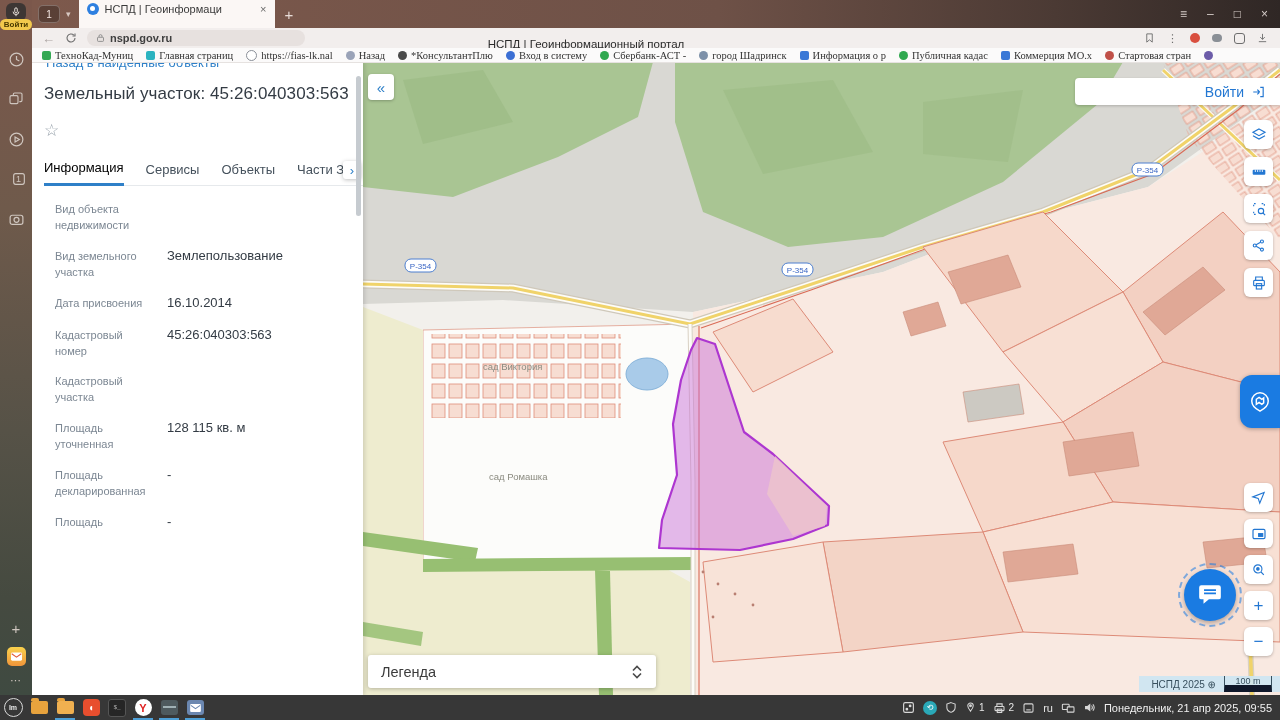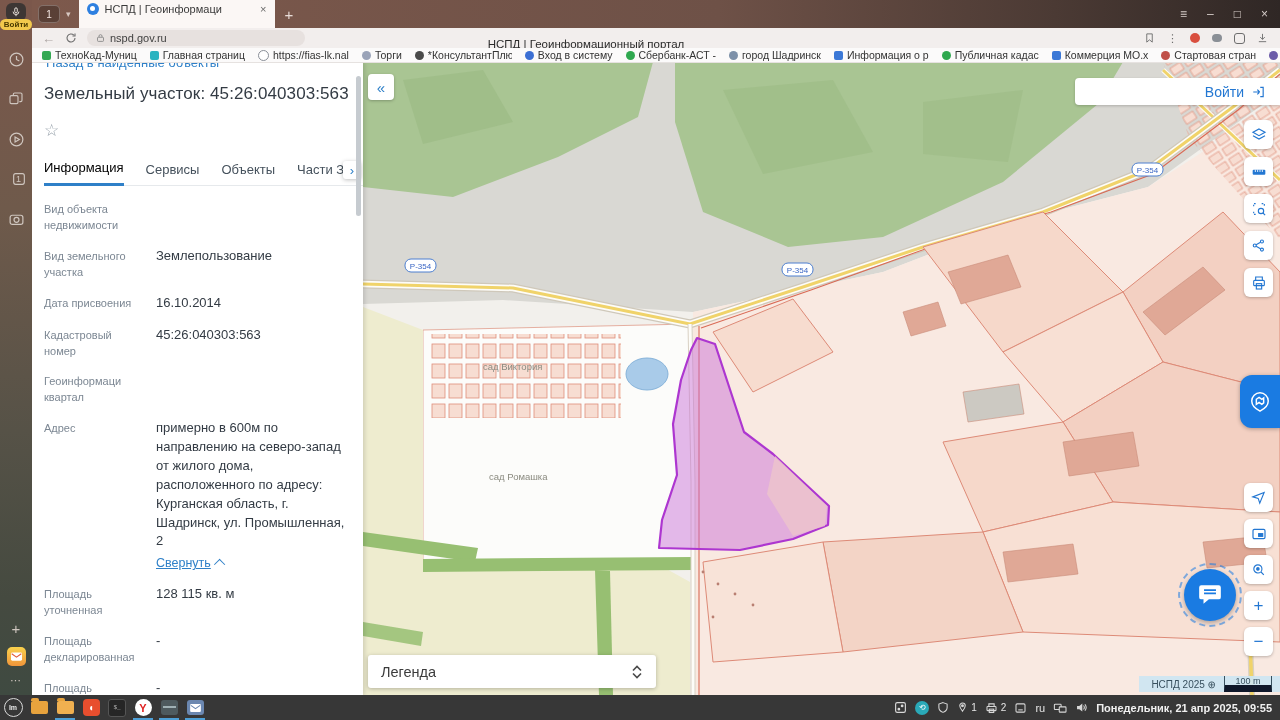--- a/index.html
+++ b/index.html
@@ -36,34 +36,34 @@
   .tab .tx{color:#6a6a6a;font-size:11px;}
   .newtab{color:#e8dcd7;font-size:15px;margin-left:10px;}
   .wctrl{margin-left:auto;display:flex;gap:20px;margin-right:12px;color:#d6cdc9;font-size:12px;}
   
   .toolbar{position:absolute;left:32px;top:28px;right:0;height:20px;background:#f2eeed;
         display:flex;align-items:center;z-index:24;}
   .tb-back{color:#aba4a2;font-size:13px;margin-left:10px;}
   .tb-ic{color:#6d6d6d;margin-left:10px;display:flex;align-items:center;}
   .urlpill{margin-left:10px;height:16px;background:#e7e1df;border-radius:9px;display:flex;
         align-items:center;padding:0 9px;gap:5px;width:200px;}
-  .urlpill .u{font-size:11px;color:#3f3f3f;}
+  .urlpill .u{font-size:11px;color:#3f3f3f;font-weight:bold;}
   .pagetitle{position:absolute;left:0;right:140px;text-align:center;font-size:11.5px;color:#2a2a2a;pointer-events:none;margin-top:12px;}
   .tb-right{margin-left:auto;display:flex;align-items:center;gap:12px;margin-right:12px;color:#6d6d6d;}
   .ext1{width:10px;height:10px;border-radius:50%;background:#d94f3f;}
   .ext2{width:10px;height:8px;border-radius:4px;background:#8a8f96;}
   .ext3{width:9px;height:9px;border:1.3px solid #6d6d6d;border-radius:3px;}
   .vd{font-size:11px;}
   
   .bmbar{position:absolute;left:32px;top:48px;right:0;height:14px;background:#fbfafa;
         border-bottom:1px solid #e6e2e0;display:flex;align-items:center;gap:13px;
         padding:0 10px;overflow:hidden;z-index:24;}
   .bm{display:flex;align-items:center;gap:4px;flex:none;}
   .bm .fv{width:9px;height:9px;border-radius:50%;flex:none;}
-  .bm .bl{font-size:10.5px;color:#333;max-width:84px;white-space:nowrap;overflow:hidden;}
+  .bm .bl{font-size:10.5px;color:#333;max-width:84px;white-space:nowrap;overflow:hidden;font-family:Liberation Serif, serif;}
   .bm:nth-child(1) .fv{background:#34a853;border-radius:2px;}
   .bm:nth-child(2) .fv{background:#2bb3c0;border-radius:2px;}
   .bm:nth-child(3) .fv{background:#fff;border:1.2px solid #8a8f98;}
   .bm:nth-child(4) .fv{background:#9aa3b8;}
   .bm:nth-child(5) .fv{background:#4a4a4a;}
   .bm:nth-child(6) .fv{background:#3b6fd4;}
   .bm:nth-child(7) .fv{background:#2fa84f;}
   .bm:nth-child(8) .fv{background:#7d90a8;}
   .bm:nth-child(9) .fv{background:#3b78d6;border-radius:2px;}
   .bm:nth-child(10) .fv{background:#2fa84f;}
@@ -80,21 +80,21 @@
   .star{margin:16px 0 0 12px;color:#9aa4ad;font-size:17px;width:28px;height:24px;}
   .ptabs{display:flex;align-items:flex-end;gap:22px;margin:16px 0 0 12px;border-bottom:1px solid #e6e9ec;
         position:relative;padding-right:14px;}
   .ptab{font-size:13px;color:#45515c;padding-bottom:8px;white-space:nowrap;}
   .ptab.active{color:#000000;font-weight:500;border-bottom:3px solid #2f80c8;margin-bottom:-1px;}
   .ptab.clip{max-width:40px;overflow:hidden;}
   .tabmore{position:absolute;right:2px;bottom:6px;width:18px;height:18px;background:#fff;
         box-shadow:0 1px 4px rgba(0,0,0,.25);border-radius:3px;color:#2f80c8;font-size:13px;
         display:flex;align-items:center;justify-content:center;}
   .fields{margin-top:14px;}
-  .frow{display:grid;grid-template-columns:102px 1fr;column-gap:10px;padding:0 12px;margin-bottom:13px;}
+  .frow{display:grid;grid-template-columns:102px 1fr;column-gap:10px;padding:0 23px;margin-bottom:13px;}
   .flab{font-size:11px;color:#7c8793;line-height:1.45;padding-top:2px;}
   .fval{font-size:13px;color:#333b44;line-height:1.45;}
   .collapse-link{display:flex;align-items:center;gap:6px;margin-top:3px;}
   .collapse-link .cl{font-size:12.5px;color:#2f80c8;text-decoration:underline;}
   .chev-up{width:7px;height:7px;border-left:1.6px solid #2f80c8;border-top:1.6px solid #2f80c8;
         transform:rotate(45deg) translateY(2px);}
   .pscroll{position:absolute;right:2px;top:14px;width:5px;height:140px;background:#c6cbd0;border-radius:3px;}
   
   .map{position:absolute;left:363px;top:62px;right:0;bottom:25px;overflow:hidden;background:#f2f0ec;z-index:10;}
   .map svg.base{position:absolute;left:0;top:0;}
@@ -139,21 +139,21 @@
   .term{width:16px;height:16px;border-radius:3px;background:#262626;border:1px solid #555;color:#bbb;
         font-size:6px;font-family:"Liberation Mono",monospace;display:flex;align-items:center;justify-content:center;}
   .ybro{width:17px;height:17px;border-radius:50%;background:#fff;color:#e02020;font-weight:bold;font-size:11px;
         display:flex;align-items:center;justify-content:center;}
   .darkapp{width:17px;height:15px;border-radius:3px;background:#4e5a5e;position:relative;}
   .darkapp:after{content:"";position:absolute;left:2px;right:2px;top:6px;height:2px;background:#9fb0b4;}
   .mailapp{width:17px;height:15px;border-radius:3px;background:#6b87b0;display:flex;align-items:center;justify-content:center;}
   .tray{margin-left:auto;display:flex;align-items:center;gap:8px;padding-right:8px;color:#d8d8d8;}
   .tray .cnt{font-size:10px;color:#e5e5e5;margin-left:-5px;}
   .tray .lang{font-size:11px;color:#e5e5e5;}
-  .clock{font-size:11px;font-weight:bold;color:#f0f0f0;white-space:nowrap;}
+  .clock{font-size:11px;font-weight:normal;color:#f0f0f0;white-space:nowrap;}
   .teal{width:14px;height:14px;border-radius:50%;background:#2aa9b8;display:flex;align-items:center;justify-content:center;color:#fff;font-size:8px;}
 </style>
 </head>
 <body>
 
 <div class="rail">
   <div class="mic">
     <svg width="10" height="10" viewBox="0 0 24 24" fill="none" stroke="#e8e0da" stroke-width="2.4">
         <rect x="9" y="2" width="6" height="12" rx="3"></rect>
         <path d="M5 11a7 7 0 0 0 14 0M12 18v4"></path>
@@ -256,21 +256,21 @@
   <span class="bm">
       <span class="fv"></span>
       <span class="bl">Главная страниц</span>
     </span>
   <span class="bm">
       <span class="fv"></span>
       <span class="bl">https://fias-lk.nal</span>
     </span>
   <span class="bm">
       <span class="fv"></span>
-      <span class="bl">Торги</span>
+      <span class="bl">Назад</span>
     </span>
   <span class="bm">
       <span class="fv"></span>
       <span class="bl">*КонсультантПлю</span>
     </span>
   <span class="bm">
       <span class="fv"></span>
       <span class="bl">Вход в систему</span>
     </span>
   <span class="bm">
@@ -327,31 +327,22 @@
       </div>
     <div class="frow">
         <span class="flab">Дата присвоения</span>
         <span class="fval">16.10.2014</span>
       </div>
     <div class="frow">
         <span class="flab">Кадастровый номер</span>
         <span class="fval">45:26:040303:563</span>
       </div>
     <div class="frow">
-        <span class="flab">Геоинформаци квартал</span>
-      </div>
-    <div class="frow">
-      <span class="flab">Адрес</span>
-      <span class="fval"><span>примерно в 600м по направлению на северо-запад от жилого дома, расположенного по адресу: Курганская область, г. Шадринск, ул. Промышленная, 2</span>
-        <span class="collapse-link">
-          <span class="cl">Свернуть</span>
-          <span class="chev-up"></span>
-        </span>
-      </span>
-    </div>
+        <span class="flab">Кадастровый участка</span>
+      </div>
     <div class="frow">
         <span class="flab">Площадь уточненная</span>
         <span class="fval">128 115 кв. м</span>
       </div>
     <div class="frow">
         <span class="flab">Площадь декларированная</span>
         <span class="fval">-</span>
       </div>
     <div class="frow">
         <span class="flab">Площадь</span>

